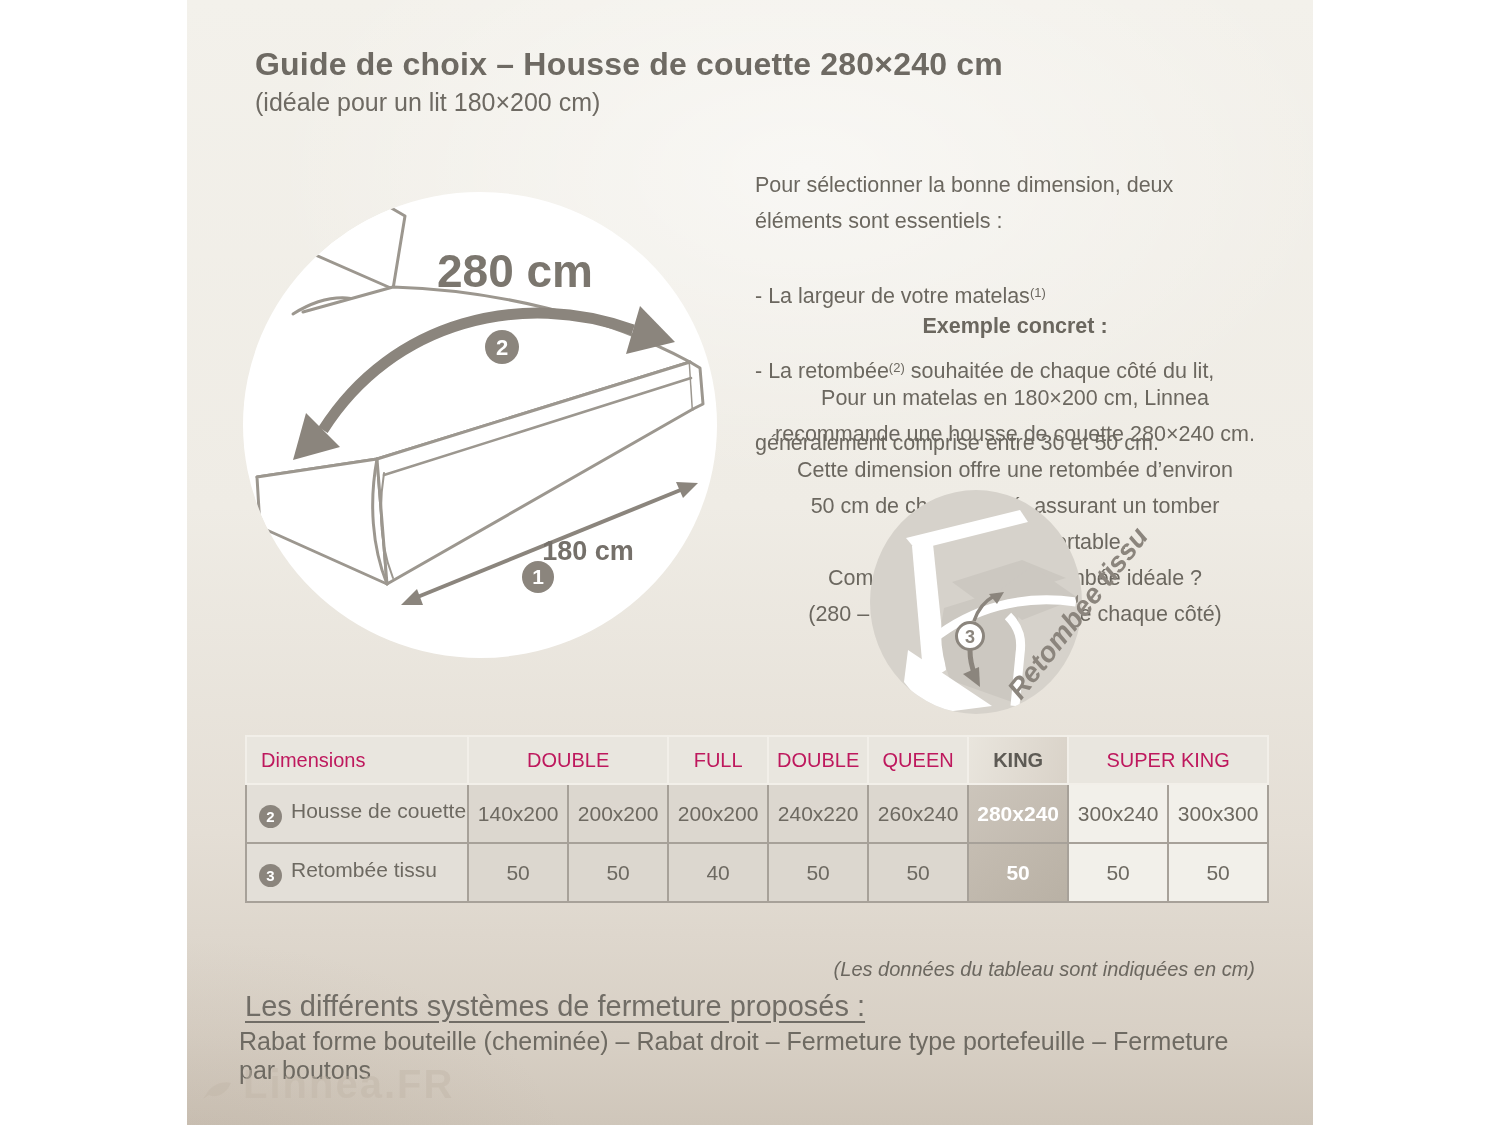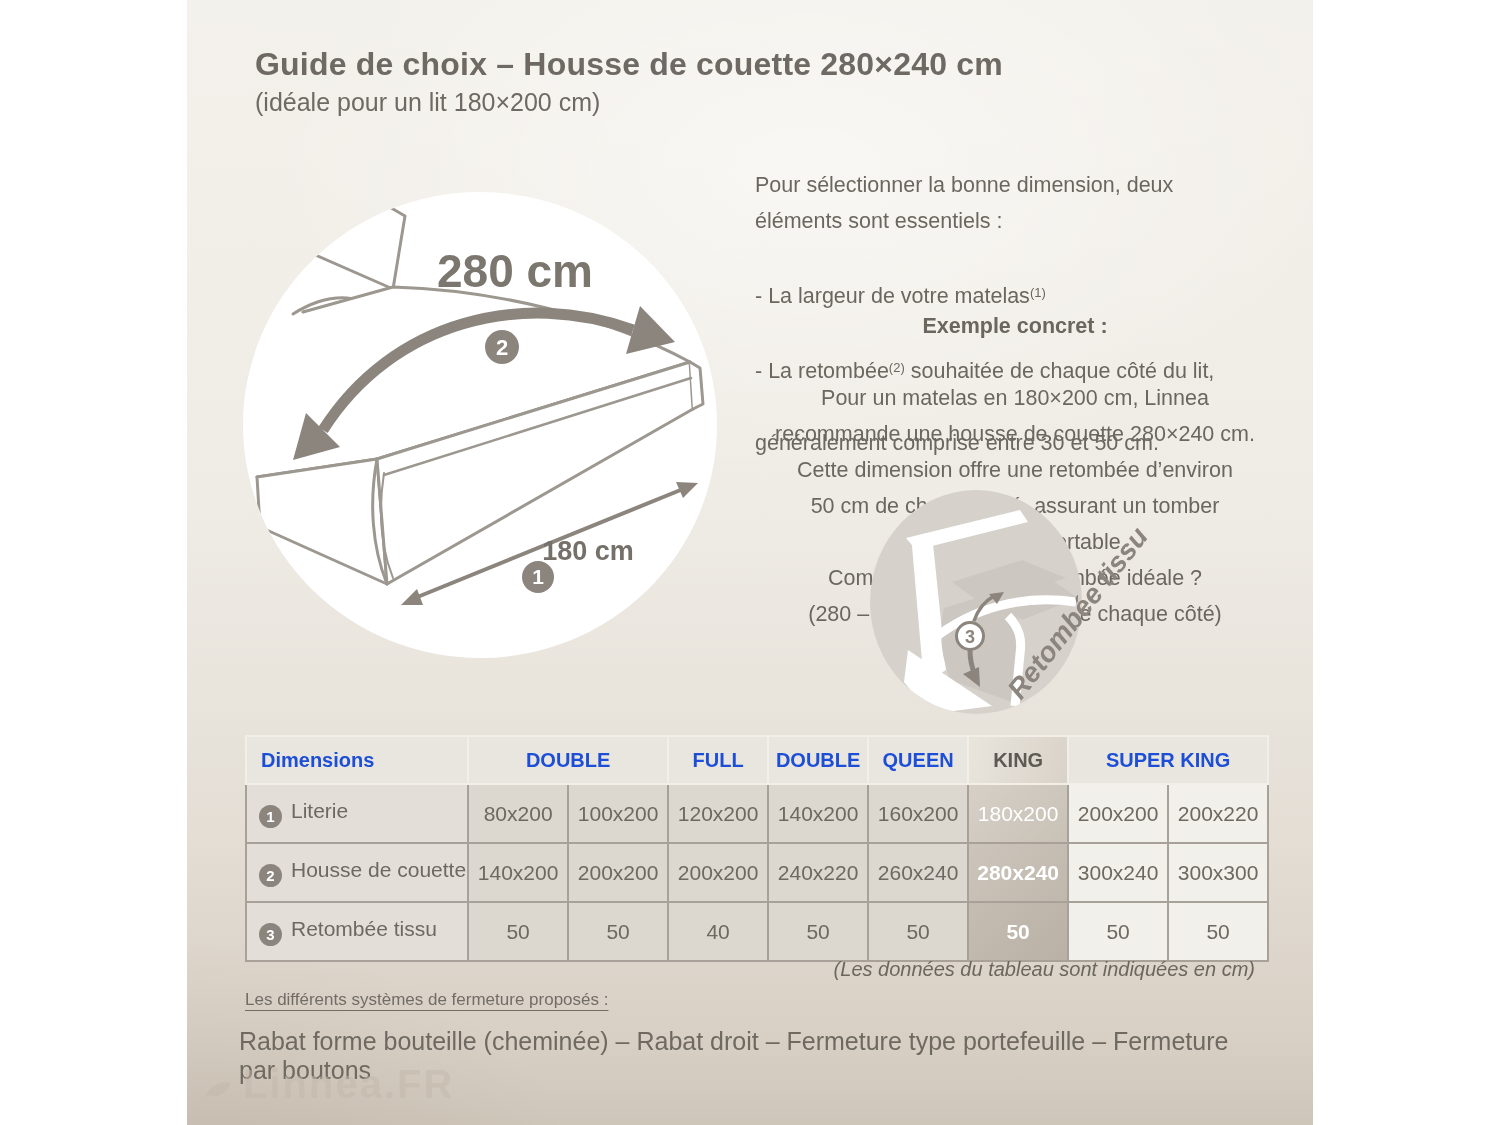--- a/index.html
+++ b/index.html
@@ -29,21 +29,21 @@
   
   .main-circle{left:56px;top:192px;width:474px;height:466px;background:#ffffff;border-radius:50%;overflow:hidden;}
   .drop-circle{left:683px;top:490px;width:212px;height:224px;background:#d6d2cb;border-radius:50%;overflow:hidden;}
   .drop-label{left:793px;top:610px;width:220px;font-size:28px;font-weight:bold;font-style:italic;color:#8b857d;
     transform:rotate(-52deg);transform-origin:40% 50%;}
   
   .size-table{left:58px;top:735px;border-collapse:collapse;table-layout:fixed;}
   .size-table col.c-label{width:210px;}
   .size-table col.c-val{width:100px;}
   .size-table th{
-    height:44px;font-size:20px;font-weight:bold;color:#1d4ed8;
+    height:44px;font-size:20px;font-weight:normal;color:#be185d;
     background:#e9e6df;border:2px solid #f2efe9;text-align:center;
   }
   .size-table th.dim{text-align:left;padding-left:14px;}
   .size-table th.king{font-weight:bold;color:#5d5a54;background:linear-gradient(105deg,#e9e5dd,#d9d2c8);}
   .size-table td{
     height:55px;font-size:21px;text-align:center;color:#6d6961;
     border:2px solid #a7a199;background:#dcd7cf;
   }
   .size-table td.label{
     text-align:left;padding-left:12px;background:#e3dfd8;font-size:21px;white-space:nowrap;
@@ -53,21 +53,21 @@
   .size-table td.hl1{background:linear-gradient(135deg,#d6d0c7,#c8c1b6);}
   .size-table td.hl2{background:linear-gradient(135deg,#ccc5bb,#c0b8ad);font-weight:bold;}
   .size-table td.hl3{background:linear-gradient(135deg,#c5bdb2,#b9b1a5);font-weight:bold;}
   .badge{
     display:inline-block;width:23px;height:23px;border-radius:50%;background:#8b857d;
     color:#fff;font-size:15px;font-weight:bold;line-height:23px;text-align:center;
     margin-right:9px;vertical-align:-4px;
   }
   .caption{left:0;top:958px;width:1068px;text-align:right;font-size:20px;font-style:italic;color:#6b675f;}
   
-  .closures-title{left:58px;top:990px;font-size:17px;color:#716d66;
+  .closures-title{left:58px;top:990px;font-size:29px;color:#716d66;
     text-decoration:underline;text-underline-offset:5px;}
   .closures-list{left:52px;top:1027px;width:1020px;font-size:25px;color:#6e6a62;}
   
   .watermark{left:14px;top:1062px;opacity:0.5;display:flex;align-items:flex-end;gap:8px;}
   .watermark .wm-text{font-size:40px;font-weight:bold;color:#c3b8aa;letter-spacing:2px;}
   svg text{font-family:"Liberation Sans","DejaVu Sans",sans-serif;}
 </style>
 </head>
 <body>
 
@@ -175,33 +175,20 @@
     </colgroup>
     <tbody>
         <tr>
       <th class="dim">Dimensions</th>
       <th colspan="2">DOUBLE</th>
       <th>FULL</th>
       <th>DOUBLE</th>
       <th>QUEEN</th>
       <th class="king">KING</th>
       <th colspan="2">SUPER KING</th>
-    </tr>
-    <tr>
-      <td class="label">
-        <span class="badge">1</span><span>Literie</span>
-      </td>
-      <td>80x200</td>
-      <td>100x200</td>
-      <td>120x200</td>
-      <td>140x200</td>
-      <td>160x200</td>
-      <td class="hl hl1">180x200</td>
-      <td class="sk">200x200</td>
-      <td class="sk">200x220</td>
     </tr>
     <tr>
       <td class="label">
         <span class="badge">2</span><span>Housse de couette</span>
       </td>
       <td>140x200</td>
       <td>200x200</td>
       <td>200x200</td>
       <td>240x220</td>
       <td>260x240</td>

